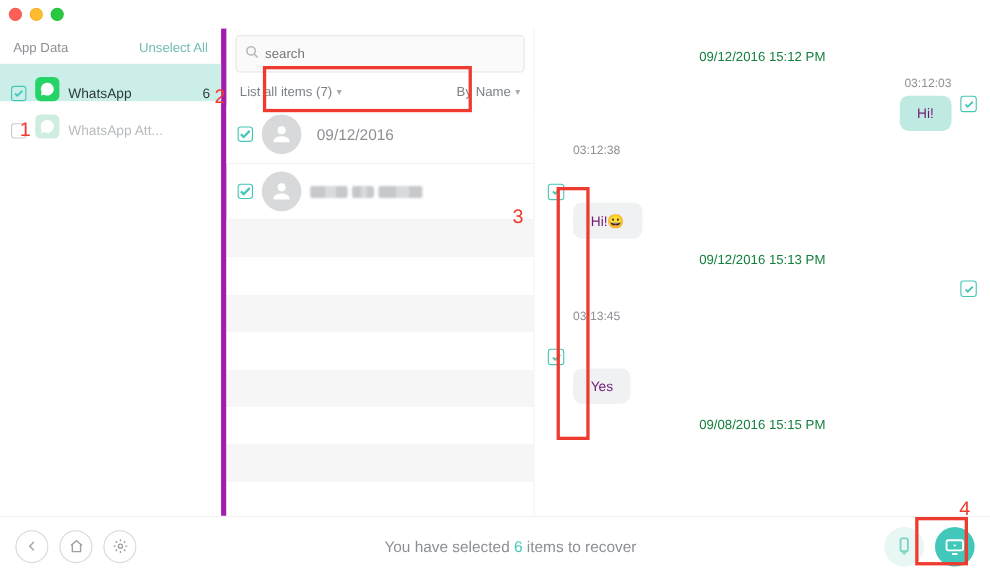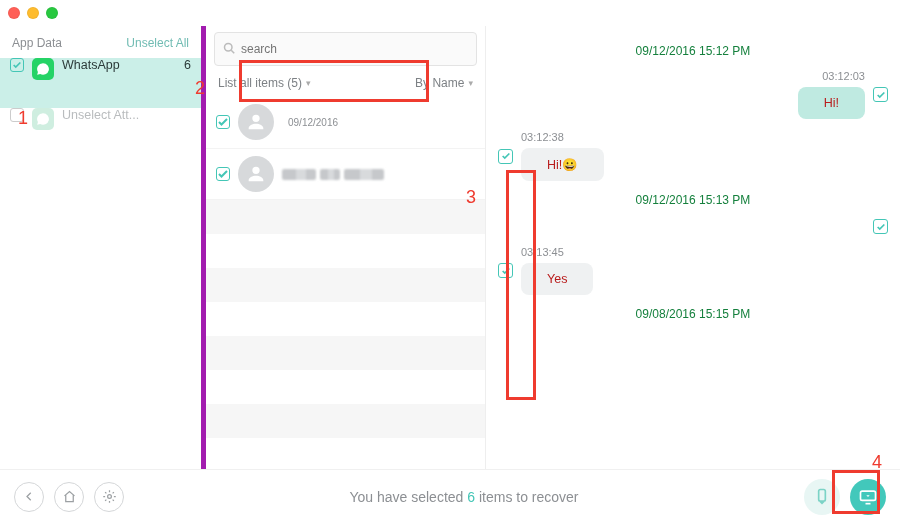--- a/index.html
+++ b/index.html
@@ -10,21 +10,21 @@
   .titlebar { height: 26px; display:flex; align-items:center; padding:0 8px; }
   .tl-dot { width:12px; height:12px; border-radius:50%; margin-right:7px; box-shadow: inset 0 0 0 1px rgba(0,0,0,.05); }
   .dot-red{background:#ff5f57;} .dot-yellow{background:#febc2e;} .dot-green{background:#28c840;}
 
   .body { flex:1; display:flex; min-height:0; }
 
   
   .col-left { width:206px; border-right:5px solid #a21caf; display:flex; flex-direction:column; }
   .col-left-hdr { display:flex; justify-content:space-between; padding:10px 12px 8px; font-size:12px; color:#8c8f93; }
   .col-left-hdr .right { color:#71bcb3; cursor:pointer; }
-  .appitem { display:flex; align-items:flex-start; height:50px; padding:0 10px; font-size:12.5px; color:#6a6d70; position:relative;}
+  .appitem { display:flex; align-items:flex-end; height:34px; padding:0 10px; font-size:12.5px; color:#6a6d70; position:relative;}
   .appitem.sel { background:#cbefe8; color:#2c3b3a; }
   .app-check { width:14px; height:14px; border-radius:3px; display:inline-flex; align-items:center; justify-content:center; margin-right:8px; border:1.5px solid #ccc; }
   .app-check.sel { border-color:#44c6b6; color:#44c6b6; }
   .app-check svg{width:10px;height:10px;}
   .appicon { width:22px; height:22px; border-radius:5px; margin-right:8px; display:inline-flex; align-items:center; justify-content:center; }
   .wa { background:#25d366; }
   .wa-dim { background:#cfeee0; }
   .appitem .name { flex:1; white-space:nowrap; overflow:hidden; text-overflow:ellipsis;}
   .appitem .count { color:#6a6d70; }
   .appitem.sel .count{color:#2c3b3a;}
@@ -41,39 +41,39 @@
 
   .conv { display:flex; align-items:center; height:52px; padding:0 10px; font-size:12px; color:#6a6d70; }
   .conv.sel { background:#fff; }
   .conv .c-check{width:14px;height:14px;border:1.5px solid #44c6b6;border-radius:3px;color:#44c6b6;display:inline-flex;align-items:center;justify-content:center;margin-right:8px;}
   .avatar{width:36px;height:36px;border-radius:50%;background:#d7d9db;display:inline-flex;align-items:center;justify-content:center;margin-right:8px;color:#fff;}
   .avatar svg{width:22px;height:22px;fill:#fff;}
   .conv .txt{flex:1;min-width:0;}
   .conv .line1{height:13px;display:flex;gap:4px;align-items:center;}
   .blur{height:11px;background:linear-gradient(90deg,#c6c8cb 0 40%,#d8dadc 40% 70%,#c6c8cb 70%);filter:blur(1px);border-radius:2px;}
   .conv .line2{white-space:nowrap;overflow:hidden;text-overflow:ellipsis;color:#8c8f93; font-size:12px; margin-top:3px;}
-  .conv .date{font-size:10px;color:#8c8f93;margin-left:6px;}
+  .conv .date{font-size:14px;color:#8c8f93;margin-left:6px;}
 
   .stripes{flex:1; background:repeating-linear-gradient(#f6f6f6 0 34px,#ffffff 34px 68px);}
 
   
   .col-right { flex:1; background:#fff; overflow:auto; padding:8px 12px 8px 12px; position:relative;}
   .day{text-align:center; font-size:12px; color:#15803d; margin:10px 0 12px;}
   .msgrow{display:flex; align-items:center; margin:4px 0 12px; gap:8px;}
   .msgrow.right{justify-content:flex-end;}
   .msgrow.left{justify-content:flex-start;}
-  .bubble{padding:9px 26px; border-radius:8px; font-size:12.5px; color:#b91c1c; max-width:230px;}
+  .bubble{padding:9px 16px; border-radius:8px; font-size:12.5px; color:#701a75; max-width:230px;}
   .b-out{background:#bfeae1;}
   .b-in{background:#eff1f2;}
   .m-check{width:15px;height:15px;border:1.5px solid #44c6b6;border-radius:3px;color:#44c6b6;display:inline-flex;align-items:center;justify-content:center;}
   .m-check svg{width:10px;height:10px;}
   .m-time{font-size:11px; color:#8c8f93; margin-bottom:5px;}
   .msgcol{display:flex;flex-direction:column;}
   .msgcol.right{align-items:flex-end;}
-  .msgcol.left{align-items:flex-start;}
+  .msgcol.left{align-items:flex-start;gap:36px;}
 
   
   .footer{height:54px;border-top:1px solid #f0f0f0;display:flex;align-items:center;padding:0 14px;background:#fff;}
   .ficon{width:30px;height:30px;border:1.5px solid #d5d7d9;border-radius:50%;display:inline-flex;align-items:center;justify-content:center;margin-right:10px;color:#9ca0a3;cursor:pointer;}
   .ficon svg{width:15px;height:15px;stroke:#9ca0a3;fill:none;stroke-width:2;}
   .footer-text{flex:1;text-align:center;font-size:14px;color:#8c8f93;}
   .footer-text .n{color:#44c6b6;}
   .exp{width:36px;height:36px;border-radius:50%;display:inline-flex;align-items:center;justify-content:center;margin-left:10px;cursor:pointer;}
   .exp1{background:#e8f6f4;color:#7cd3c6;}
   .exp2{background:#42c8bb;color:#fff;}
@@ -116,39 +116,39 @@
         <span class="count">6</span>
       </div>
 
       <div class="appitem">
         <span class="app-check"></span>
         <span class="appicon wa-dim">
           <svg viewBox="0 0 24 24" width="14" height="14">
               <path fill="#fff" d="M12 2a10 10 0 0 0-8.7 15L2 22l5.2-1.3A10 10 0 1 0 12 2z"></path>
             </svg>
         </span>
-        <span class="name" style="color:#b9bcbe">Unselect Att...</span>
+        <span class="name" style="color:#b9bcbe">WhatsApp Att...</span>
       </div>
     </div>
 
     <div class="col-mid">
       <div class="mid-search">
         <div class="search-wrap">
           <span class="sicon">
             <svg width="12" height="12" viewBox="0 0 16 16">
                 <circle cx="7" cy="7" r="5" fill="none" stroke="#bbb" stroke-width="2"></circle>
                 <line x1="11" y1="11" x2="15" y2="15" stroke="#bbb" stroke-width="2"></line>
               </svg>
           </span>
           <input class="searchbox" placeholder="search" style="">
         </div>
       </div>
       <div class="mid-bar">
         <span class="drop">
-          <span>List all items (5)</span>
+          <span>List all items (7)</span>
             <span class="chev">▾</span>
         </span>
         <span class="drop">
           <span>By Name</span>
             <span class="chev">▾</span>
         </span>
       </div>
 
       <div class="conv sel">
         <span class="c-check">

